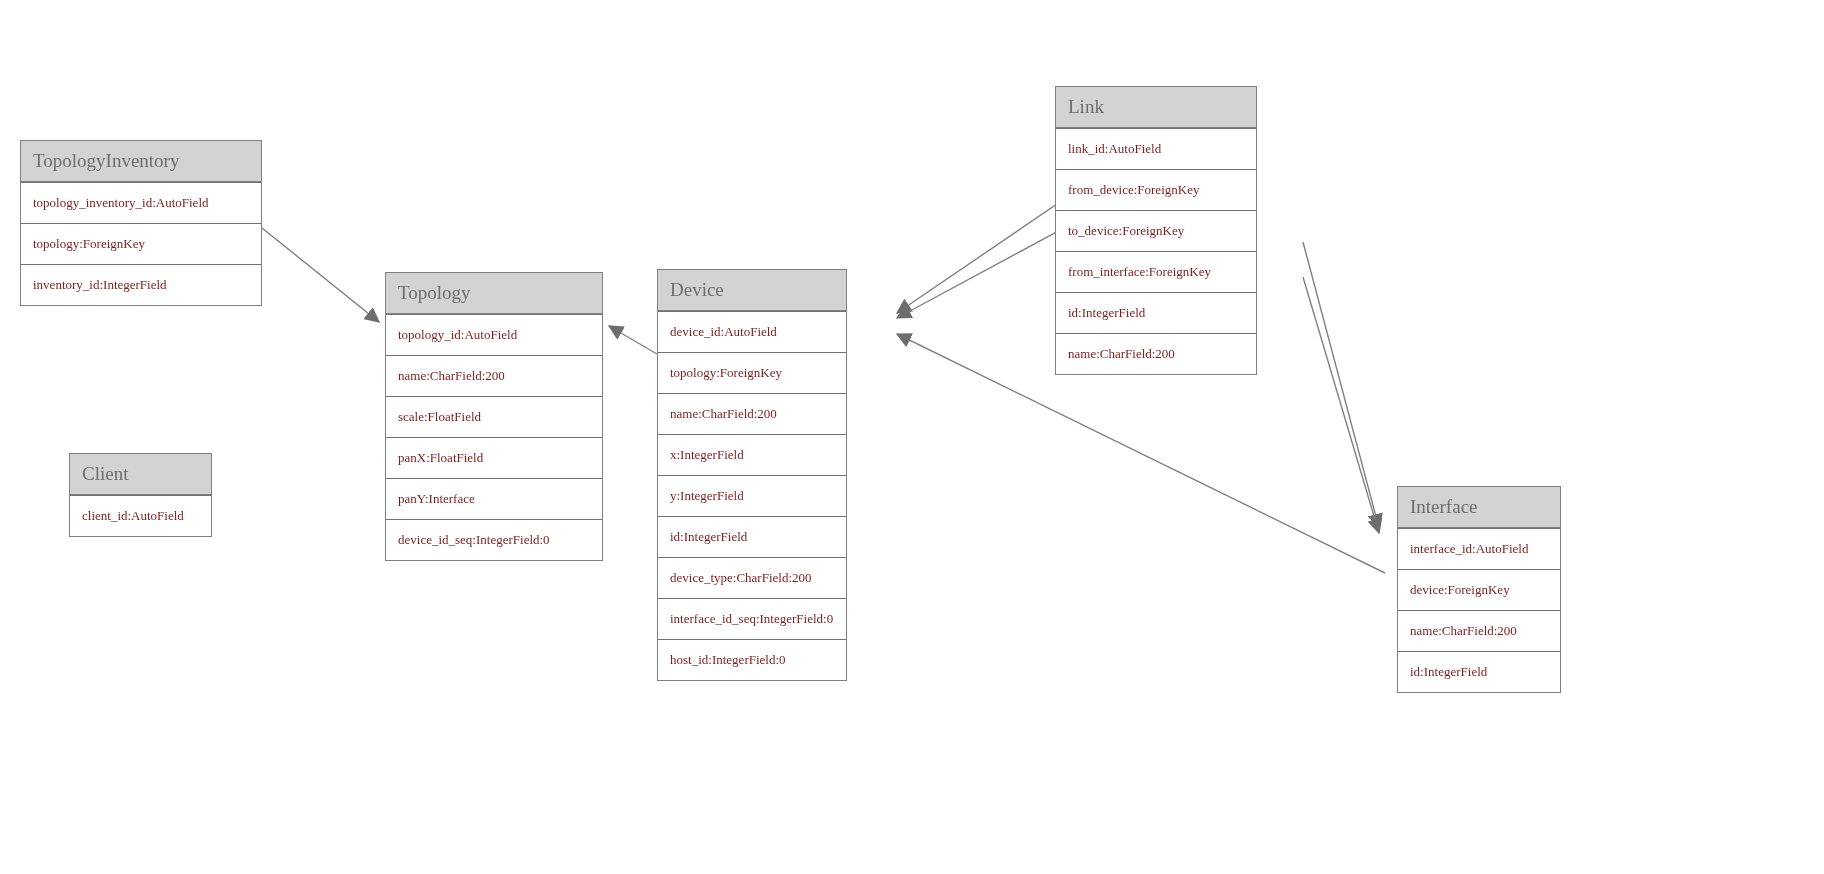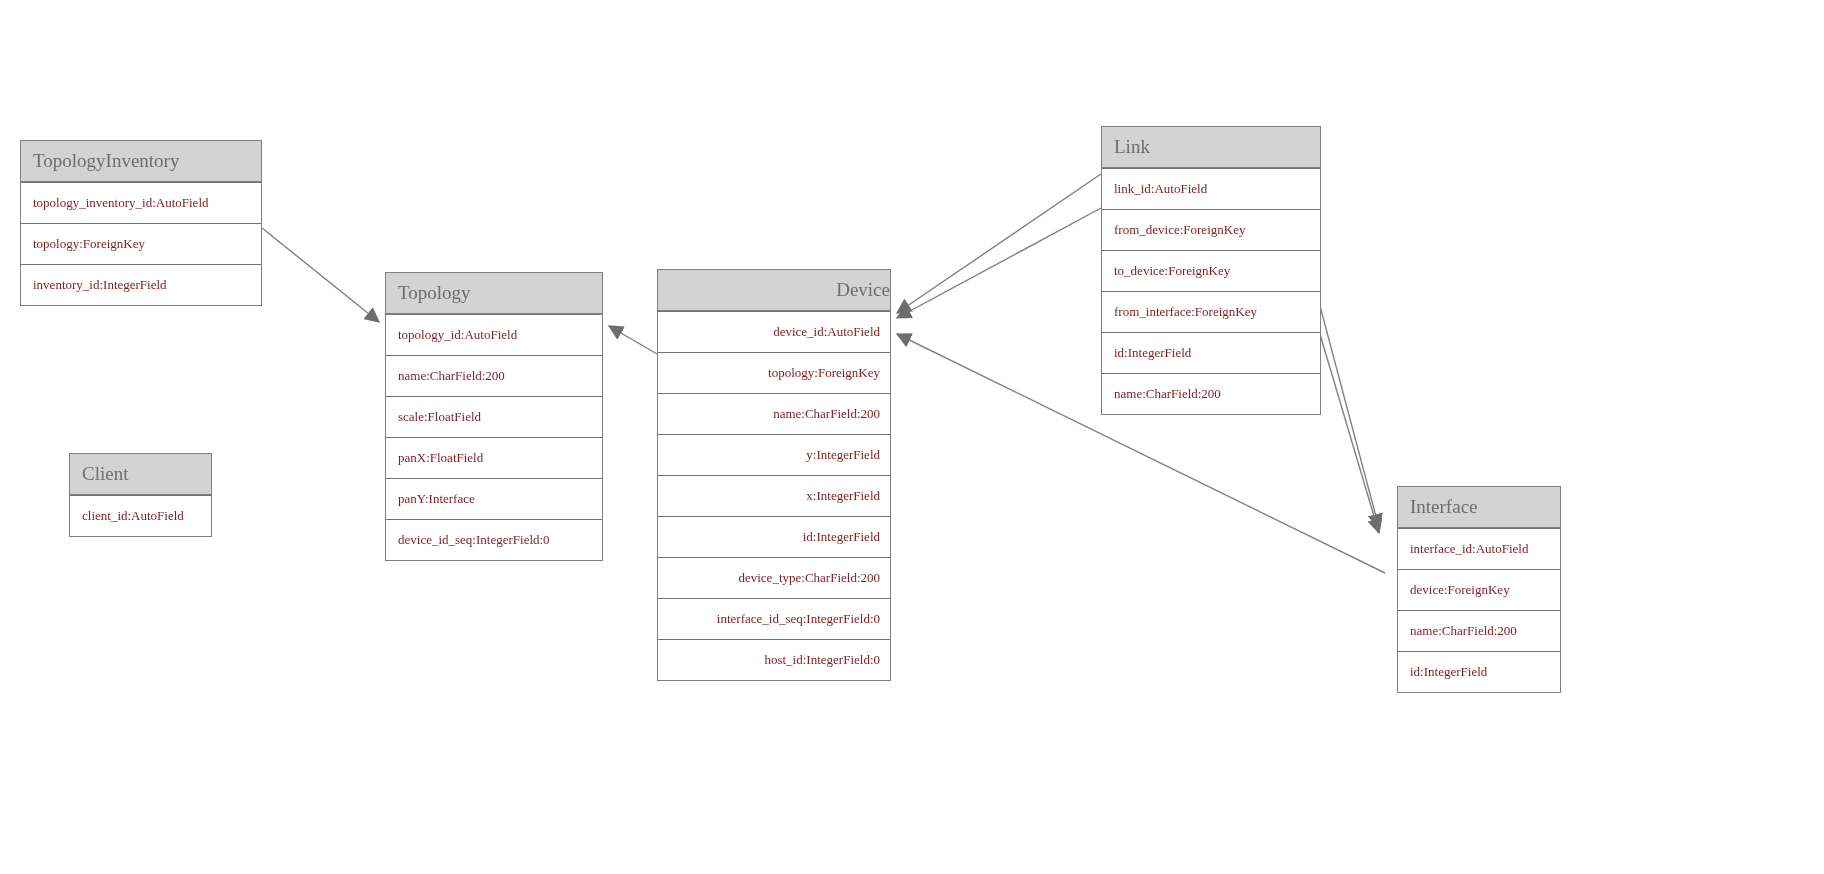--- a/index.html
+++ b/index.html
@@ -95,33 +95,33 @@
       </div>
       <div class="entity" style="left: 385px; top: 272px; width: 218px;">
         <div class="entity-header">Topology</div>
         <div class="entity-field">topology_id:AutoField</div>
         <div class="entity-field">name:CharField:200</div>
         <div class="entity-field">scale:FloatField</div>
         <div class="entity-field">panX:FloatField</div>
         <div class="entity-field">panY:Interface</div>
         <div class="entity-field">device_id_seq:IntegerField:0</div>
       </div>
-      <div class="entity" style="left: 657px; top: 269px; width: 234px; text-align: right;">
+      <div class="entity" style="left: 657px; top: 269px; width: 190px;">
         <div class="entity-header">Device</div>
         <div class="entity-field">device_id:AutoField</div>
         <div class="entity-field">topology:ForeignKey</div>
         <div class="entity-field">name:CharField:200</div>
+        <div class="entity-field">x:IntegerField</div>
         <div class="entity-field">y:IntegerField</div>
-        <div class="entity-field">x:IntegerField</div>
         <div class="entity-field">id:IntegerField</div>
         <div class="entity-field">device_type:CharField:200</div>
         <div class="entity-field">interface_id_seq:IntegerField:0</div>
         <div class="entity-field">host_id:IntegerField:0</div>
       </div>
-      <div class="entity" style="left: 1101px; top: 86px; width: 220px; margin-top: 40px;">
+      <div class="entity" style="left: 1055px; top: 86px; width: 202px;">
         <div class="entity-header">Link</div>
         <div class="entity-field">link_id:AutoField</div>
         <div class="entity-field">from_device:ForeignKey</div>
         <div class="entity-field">to_device:ForeignKey</div>
         <div class="entity-field">from_interface:ForeignKey</div>
         <div class="entity-field">id:IntegerField</div>
         <div class="entity-field">name:CharField:200</div>
       </div>
       <div class="entity" style="left: 1385px; top: 486px; width: 164px; margin-left: 12px;">
         <div class="entity-header">Interface</div>

